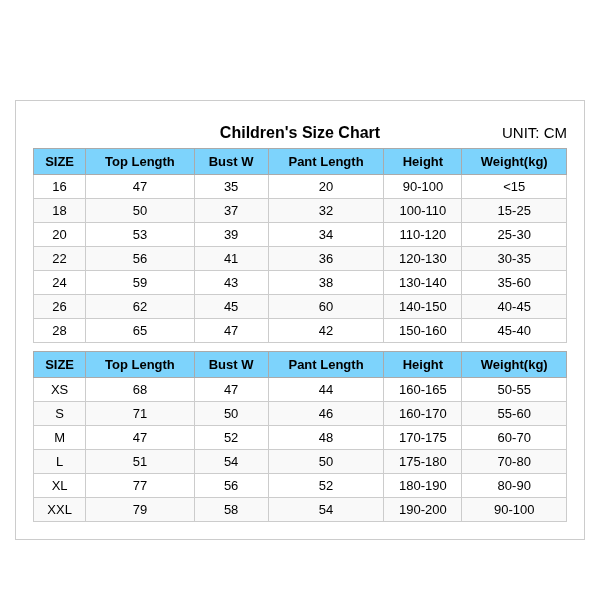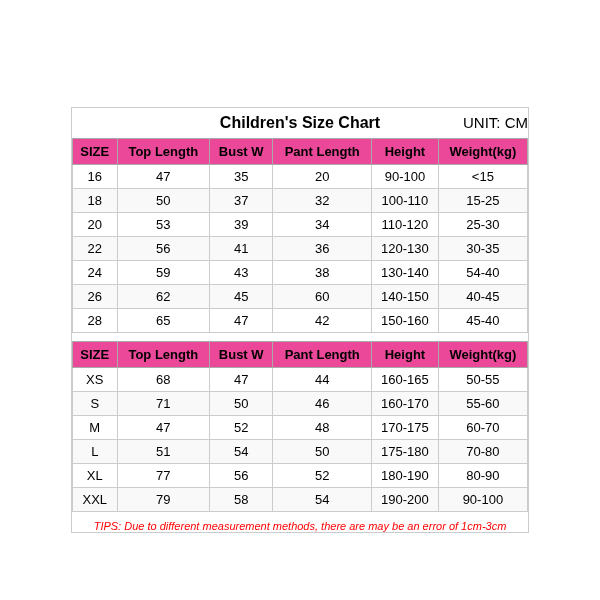--- a/index.html
+++ b/index.html
@@ -7,23 +7,23 @@
       width: 600px;
       height: 600px;
       background: #fff;
       font-family: Arial, sans-serif;
       font-size: 13px;
       display: flex;
       align-items: center;
       justify-content: center;
     }
     .chart-container {
-      width: 458px;
+      width: 570px;
       border: 1px solid #ccc;
-      padding: 0;
+      padding: 17px;
       margin-top: 40px;
     }
     .section-title {
       text-align: center;
       font-weight: bold;
       font-size: 16px;
       padding: 6px 0 2px 0;
       position: relative;
     }
     .unit-label {
@@ -32,21 +32,21 @@
       top: 6px;
       font-size: 15px;
       font-weight: normal;
     }
     table {
       width: 100%;
       border-collapse: collapse;
       margin-top: 4px;
     }
     th {
-      background-color: #ec4899;
+      background-color: #7dd3fc;
       border: 1px solid #aaa;
       padding: 5px 4px;
       text-align: center;
       font-weight: bold;
       font-size: 13px;
     }
     td {
       border: 1px solid #ccc;
       padding: 4px 4px;
       text-align: center;
@@ -119,21 +119,21 @@
           <td>36</td>
           <td>120-130</td>
           <td>30-35</td>
         </tr>
         <tr>
           <td>24</td>
           <td>59</td>
           <td>43</td>
           <td>38</td>
           <td>130-140</td>
-          <td>54-40</td>
+          <td>35-60</td>
         </tr>
         <tr>
           <td>26</td>
           <td>62</td>
           <td>45</td>
           <td>60</td>
           <td>140-150</td>
           <td>40-45</td>
         </tr>
         <tr>
@@ -206,14 +206,13 @@
             <td>79</td>
             <td>58</td>
             <td>54</td>
             <td>190-200</td>
             <td>90-100</td>
           </tr>
         </tbody>
     </table>
   </div>
 
-  <div class="tips">TIPS: Due to different measurement methods, there are may be an error of 1cm-3cm</div>
 </div>
 
 </body></html>

